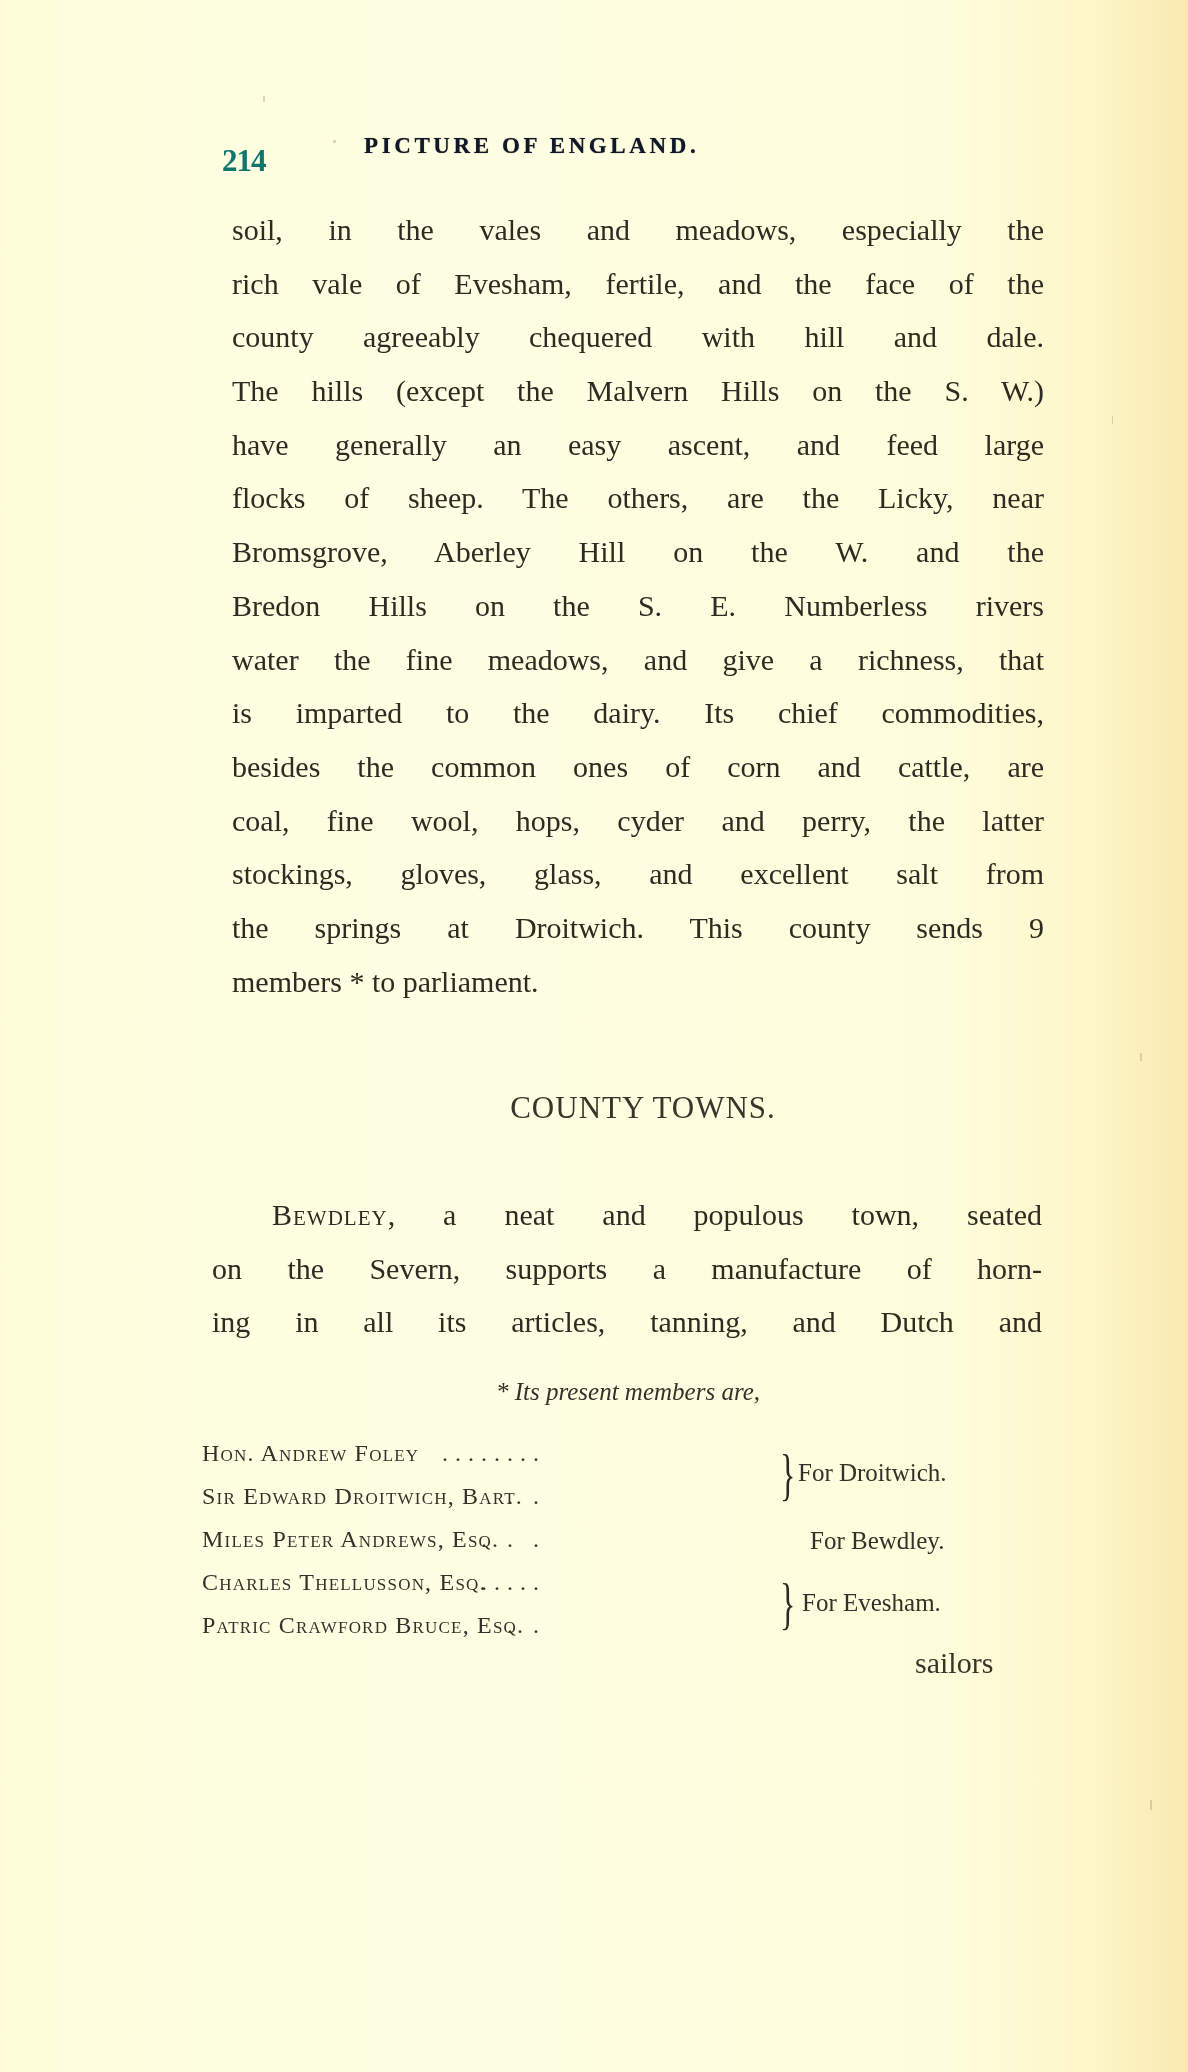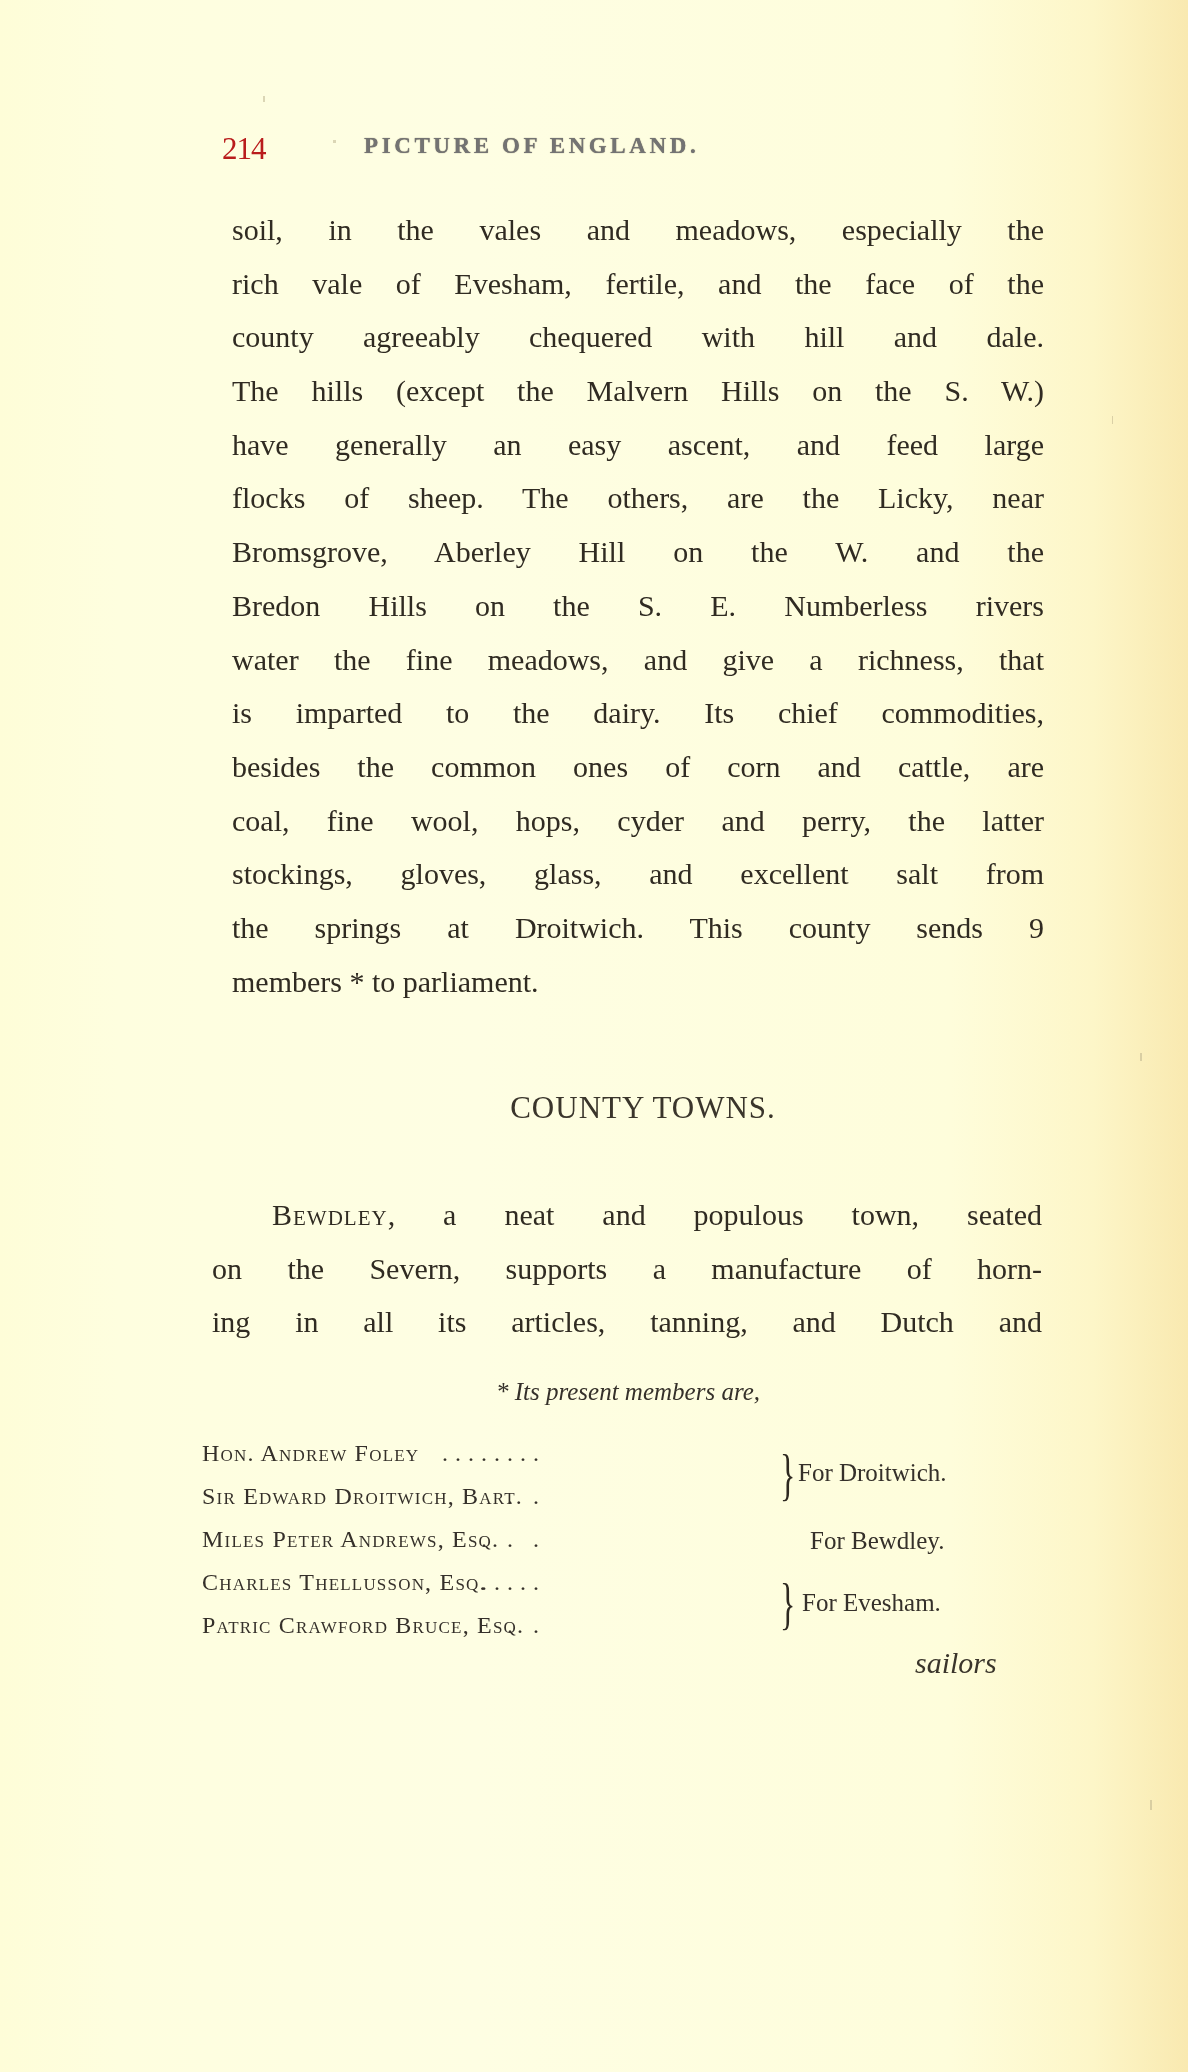--- a/index.html
+++ b/index.html
@@ -29,36 +29,36 @@
     .running-head {
       position: absolute;
       top: 128px;
       left: 222px;
       width: 640px;
       height: 34px;
     }
     .folio {
       position: absolute;
       left: 0;
-      top: 4px;
+      top: 16px;
       font-size: 31px;
-      font-weight: normal;
+      font-weight: bold;
       letter-spacing: -1px;
       line-height: 34px;
-      color: #b91c1c;
+      color: #0f766e;
     }
     .head-title {
       position: absolute;
       left: 142px;
       top: 4px;
       font-size: 23px;
       font-weight: bold;
       letter-spacing: 3.6px;
       line-height: 28px;
-      color: #737373;
+      color: #0f172a;
       text-shadow: 0 0 1px #6a6352;
     }
     
     .body-col {
       position: absolute;
       left: 232px;
       width: 812px;
     }
     .para1 {
       top: 203px;
@@ -160,21 +160,20 @@
       white-space: nowrap;
       color: #35302a;
     }
     .catchword {
       position: absolute;
       top: 1646px;
       left: 915px;
       font-size: 30px;
       line-height: 34px;
       color: #3a352b;
-      font-style: italic;
     }
   </style>
 </head>
 <body>
 
 <div class="page">
 
   <div class="speck" style="left:263px;top:96px;width:2px;height:6px;"></div>
   <div class="speck" style="left:333px;top:140px;width:3px;height:3px;"></div>
   <div class="speck" style="left:1140px;top:1053px;width:2px;height:8px;"></div>

